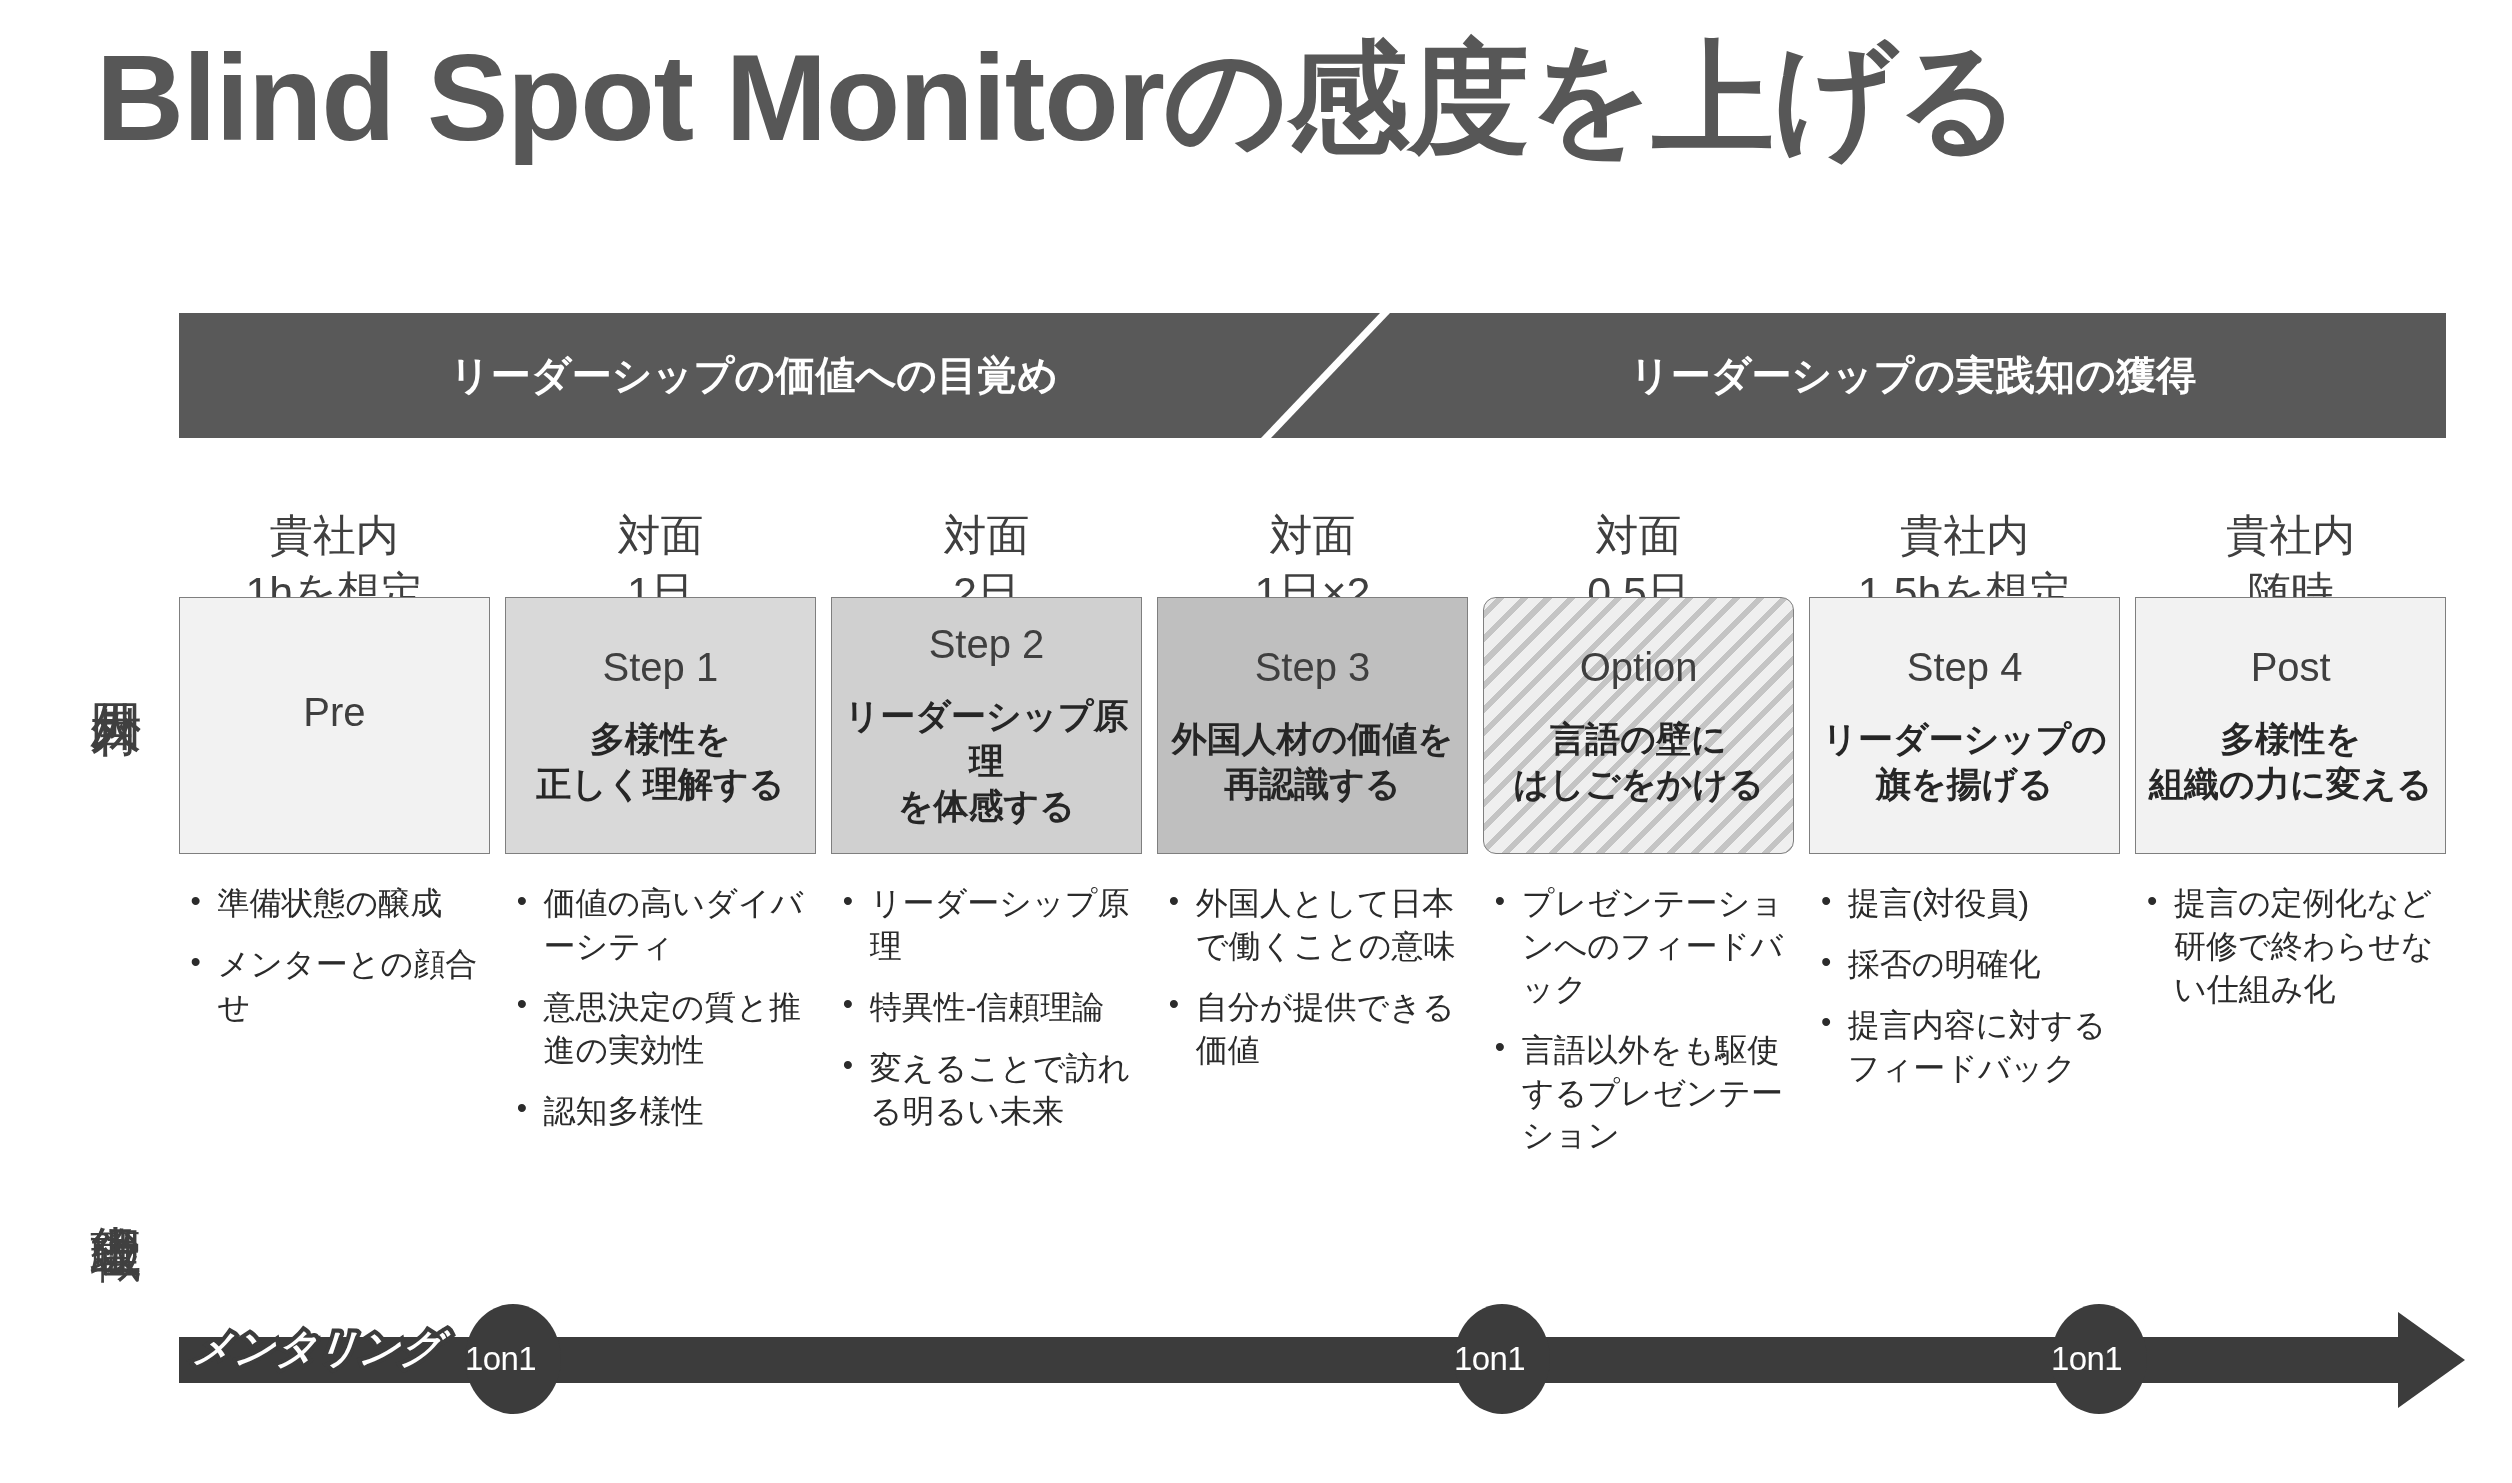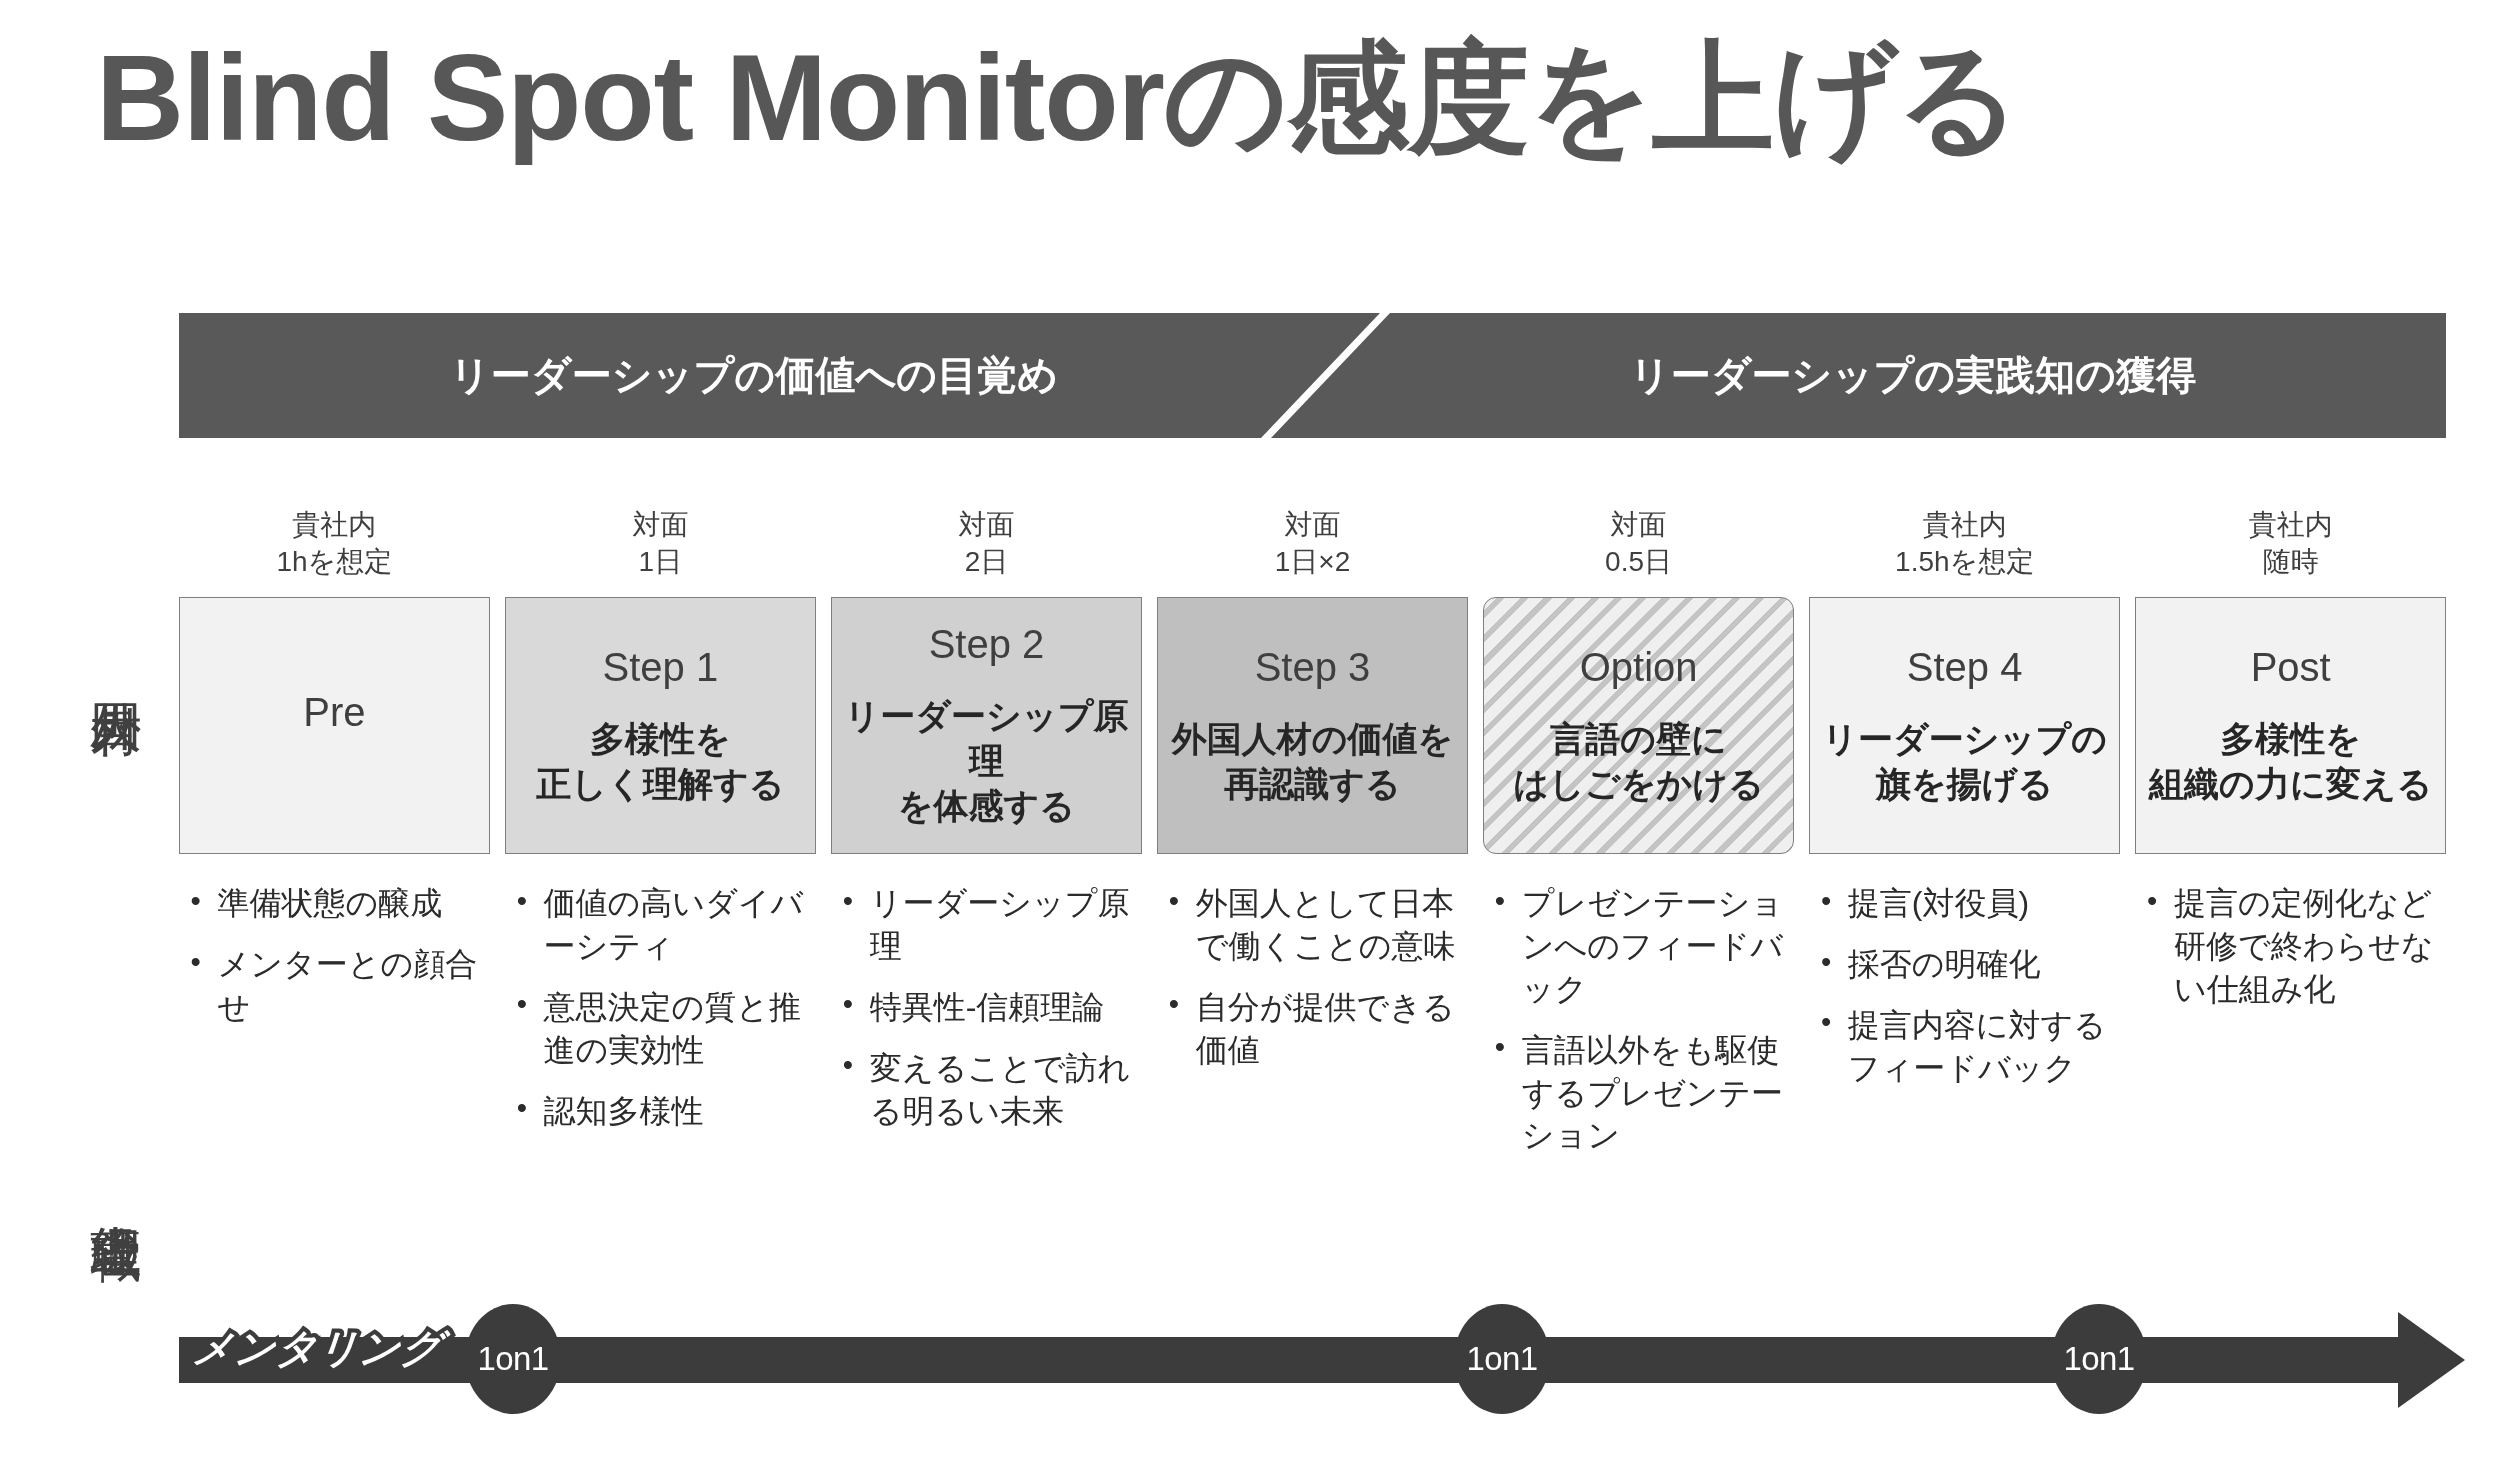--- a/index.html
+++ b/index.html
@@ -91,21 +91,21 @@
   }
   .column {
     flex: 1 1 0;
     min-width: 0;
     position: relative;
   }
 
   .col-meta {
     height: 90px;
     text-align: center;
-    font-size: 28px;
+    font-size: 43px;
     line-height: 1.32;
     color: #3f3f3f;
     white-space: nowrap;
   }
   .col-meta .meta-mode { display: block; }
   .col-meta .meta-dur  { display: block; }
 
   .col-box {
     position: relative;
     height: 257px;
@@ -196,21 +196,20 @@
   }
   .milestone {
     position: absolute;
     top: 6.4px;
     width: 96px;
     height: 110px;
     border-radius: 50%;
     background: #3c3c3c;
     display: flex;
     align-items: center;
-    justify-content: center;
   }
   .milestone span {
     font-size: 33px;
     font-weight: 400;
     color: #ffffff;
     letter-spacing: -0.6px;
   }
   #mentoring-label {
     position: absolute;
     left: 14px;

